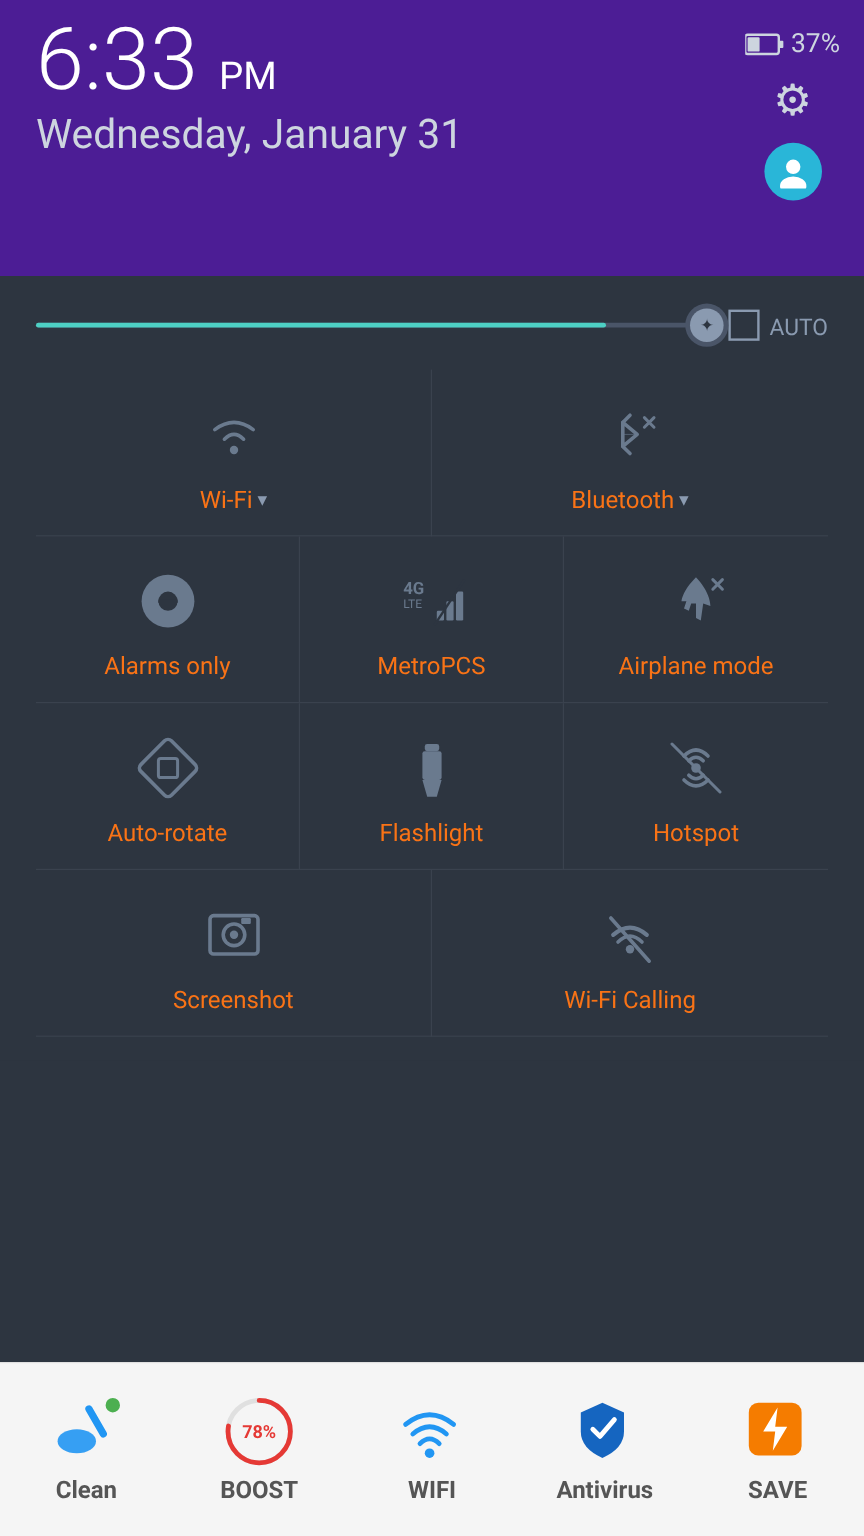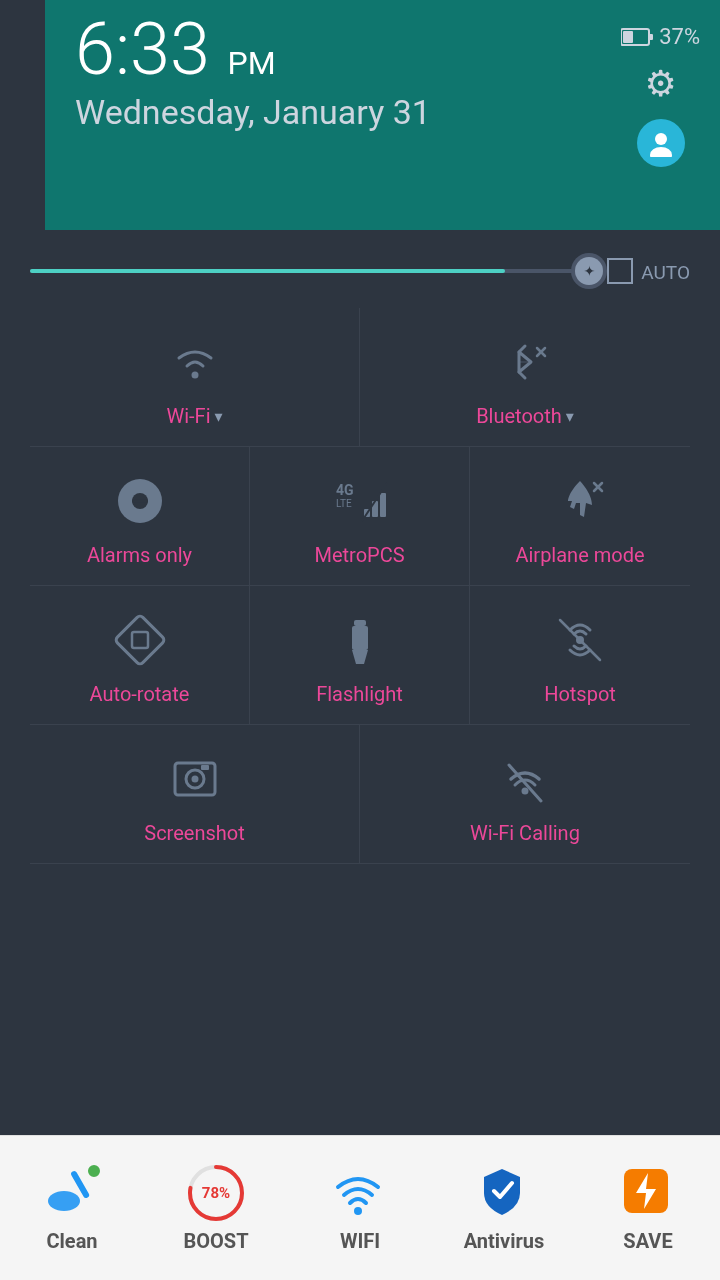--- a/index.html
+++ b/index.html
@@ -7,27 +7,26 @@
       width: 720px;
       height: 1280px;
       overflow: hidden;
       font-family: 'Roboto', Arial, sans-serif;
       background: #2d3540;
       position: relative;
     }
 
     
     .status-bar {
-      background: #0f766e;
+      background: #4c1d95;
       padding: 14px 20px 20px 30px;
       display: flex;
       justify-content: space-between;
       align-items: flex-start;
       min-height: 230px;
-      margin-left: 45px;
     }
     .time-section {}
     .time {
       font-size: 72px;
       font-weight: 300;
       color: #fff;
       line-height: 1;
     }
     .time .period {
       font-size: 32px;
@@ -145,21 +144,21 @@
     .toggle-item.has-right-border {
       border-right: 1px solid #3a424e;
     }
     .toggle-icon {
       width: 60px; height: 60px;
       display: flex; align-items: center; justify-content: center;
       margin-bottom: 12px;
     }
     .toggle-label {
       font-size: 20px;
-      color: #ec4899;
+      color: #f97316;
       text-align: center;
     }
     .toggle-arrow {
       font-size: 16px;
       color: #8a9ab0;
       margin-left: 4px;
     }
     .toggle-label-row {
       display: flex; align-items: center;
     }

